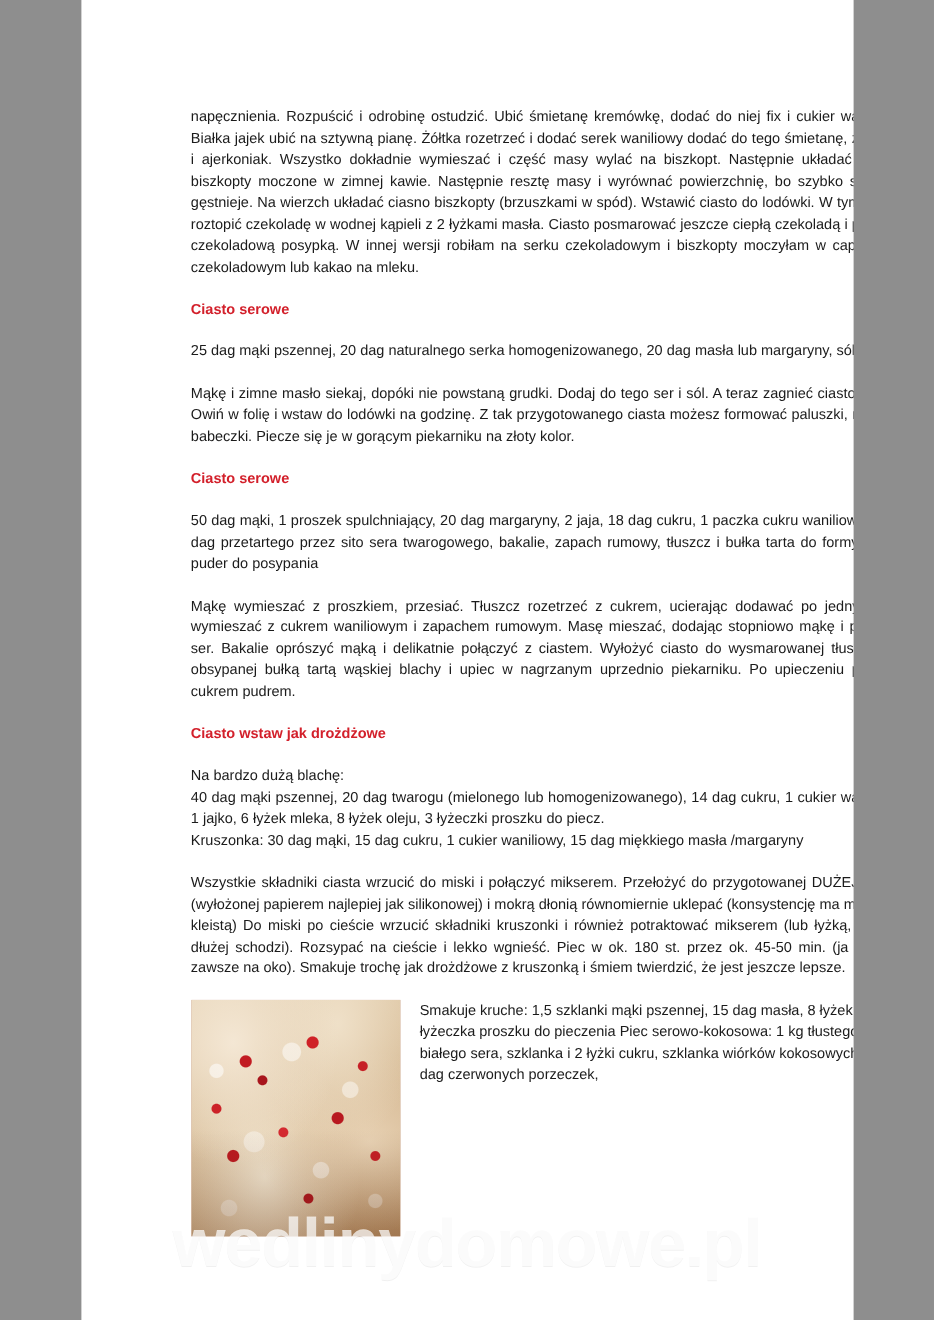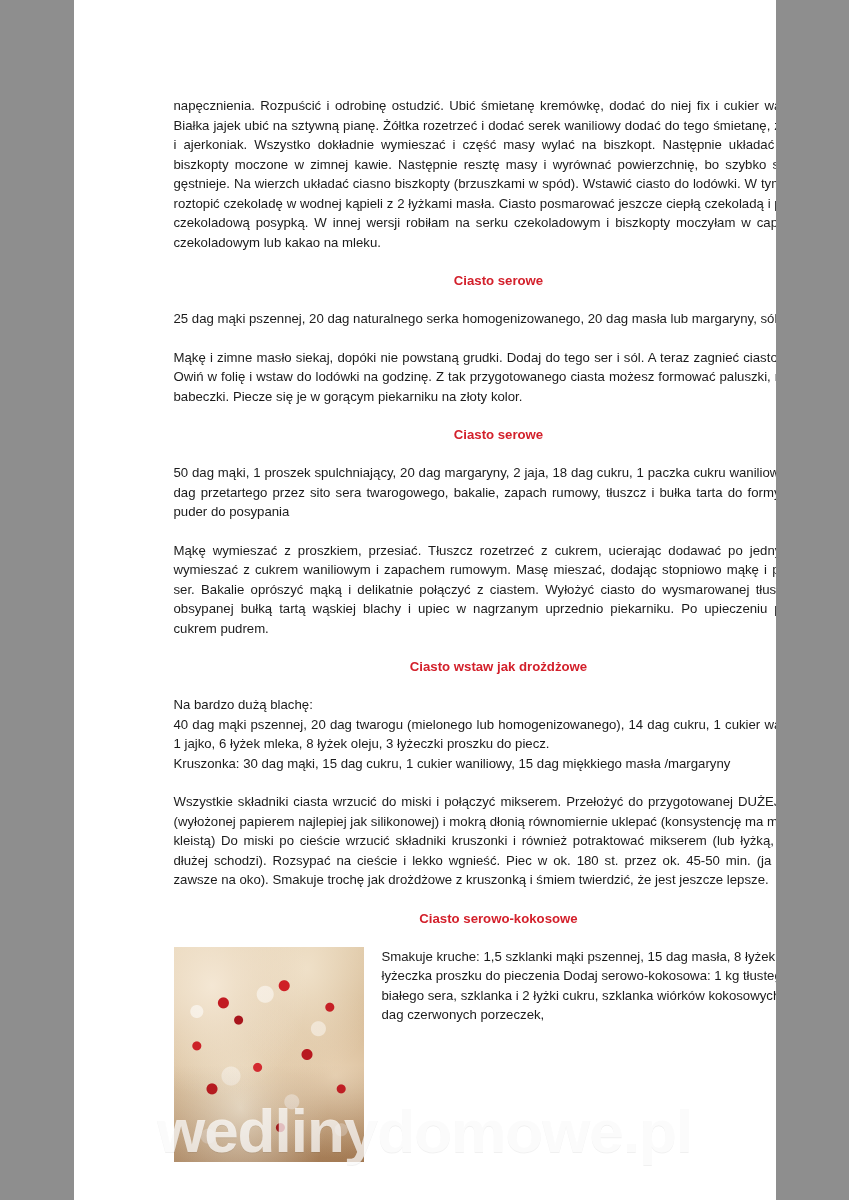--- a/index.html
+++ b/index.html
@@ -33,21 +33,21 @@
   }
   .para {
     margin-bottom: 19px;
   }
   .heading {
     color: #d3202b;
     font-weight: bold;
     font-size: 13.2px;
     line-height: 19px;
     margin-bottom: 19px;
-    text-align: center;
+    text-align: left;
   }
   .tight {
     margin-bottom: 0;
   }
   b {
     font-weight: normal;
   }
   .photo-block {
     position: relative;
     display: flex;
@@ -139,31 +139,30 @@
     <div class="heading">Ciasto serowe</div>
     <p class="para">50 dag mąki, 1 proszek spulchniający, 20 dag margaryny, 2 jaja, 18 dag cukru, 1 paczka cukru waniliowego, 25 dag przetartego przez sito sera twarogowego, bakalie, zapach rumowy, tłuszcz i bułka tarta do formy, cukier puder do posypania</p>
     <p class="para">Mąkę wymieszać z proszkiem, przesiać. Tłuszcz rozetrzeć z cukrem, ucierając dodawać po jednym jaju, wymieszać z cukrem waniliowym i zapachem rumowym. Masę mieszać, dodając stopniowo mąkę i przetarty ser. Bakalie oprószyć mąką i delikatnie połączyć z ciastem. Wyłożyć ciasto do wysmarowanej tłuszczem i obsypanej bułką tartą wąskiej blachy i upiec w nagrzanym uprzednio piekarniku. Po upieczeniu posypać cukrem pudrem.</p>
 
     <div class="heading">Ciasto wstaw jak drożdżowe</div>
     <p class="tight">Na bardzo dużą blachę:</p>
     <p class="tight">40 dag mąki pszennej, 20 dag twarogu (mielonego lub homogenizowanego), 14 dag cukru, 1 cukier waniliowy, 1 jajko, 6 łyżek mleka, 8 łyżek oleju, 3 łyżeczki proszku do piecz.</p>
     <p class="para"><b>Kruszonka:</b><span> 30 dag mąki, 15 dag cukru, 1 cukier waniliowy, 15 dag miękkiego masła /margaryny</span></p>
     <p class="para">Wszystkie składniki ciasta wrzucić do miski i połączyć mikserem. Przełożyć do przygotowanej DUŻEJ blachy (wyłożonej papierem najlepiej jak silikonowej) i mokrą dłonią równomiernie uklepać (konsystencję ma mieć taką kleistą) Do miski po cieście wrzucić składniki kruszonki i również potraktować mikserem (lub łyżką, tylko to dłużej schodzi). Rozsypać na cieście i lekko wgnieść. Piec w ok. 180 st. przez ok. 45-50 min. (ja to robię zawsze na oko). Smakuje trochę jak drożdżowe z kruszonką i śmiem twierdzić, że jest jeszcze lepsze.</p>
 
-    <div class="heading">Ciasto serowo-kokosowe</div>
 
     <div class="photo-block">
       <div class="photo">
         <div class="layer base"></div>
         <div class="layer crumbs"></div>
         <div class="layer berries"></div>
         <div class="layer shade"></div>
       </div>
       <div class="photo-text">
-        <b>Smakuje kruche:</b><span> 1,5 szklanki mąki pszennej, 15 dag masła, 8 łyżek cukru, łyżeczka proszku do pieczenia </span><b>Dodaj serowo-kokosowa:</b><span> 1 kg tłustego białego sera, szklanka i 2 łyżki cukru, szklanka wiórków kokosowych, 20 dag czerwonych porzeczek,</span>
+        <b>Smakuje kruche:</b><span> 1,5 szklanki mąki pszennej, 15 dag masła, 8 łyżek cukru, łyżeczka proszku do pieczenia </span><b>Piec serowo-kokosowa:</b><span> 1 kg tłustego białego sera, szklanka i 2 łyżki cukru, szklanka wiórków kokosowych, 20 dag czerwonych porzeczek,</span>
       </div>
     </div>
 
   </div>
 
   <div class="watermark">wedlinydomowe.pl</div>
 
 </div>
 
 </body></html>

